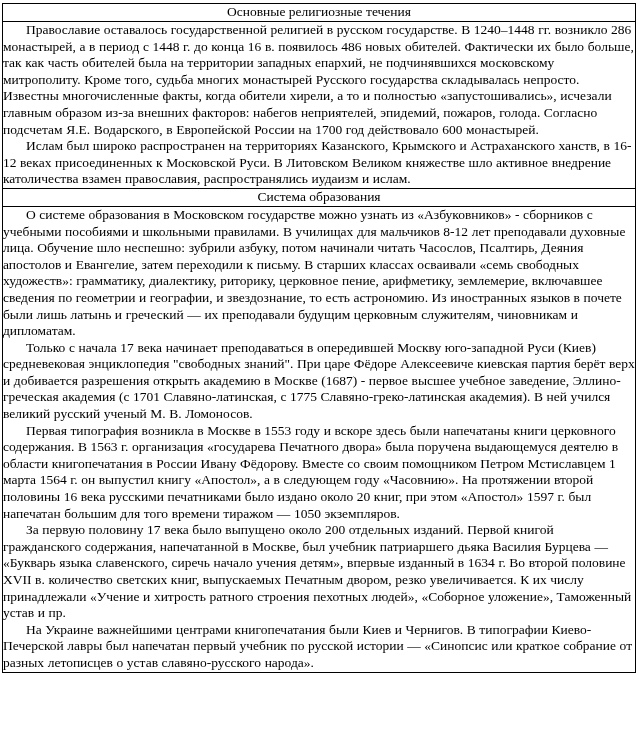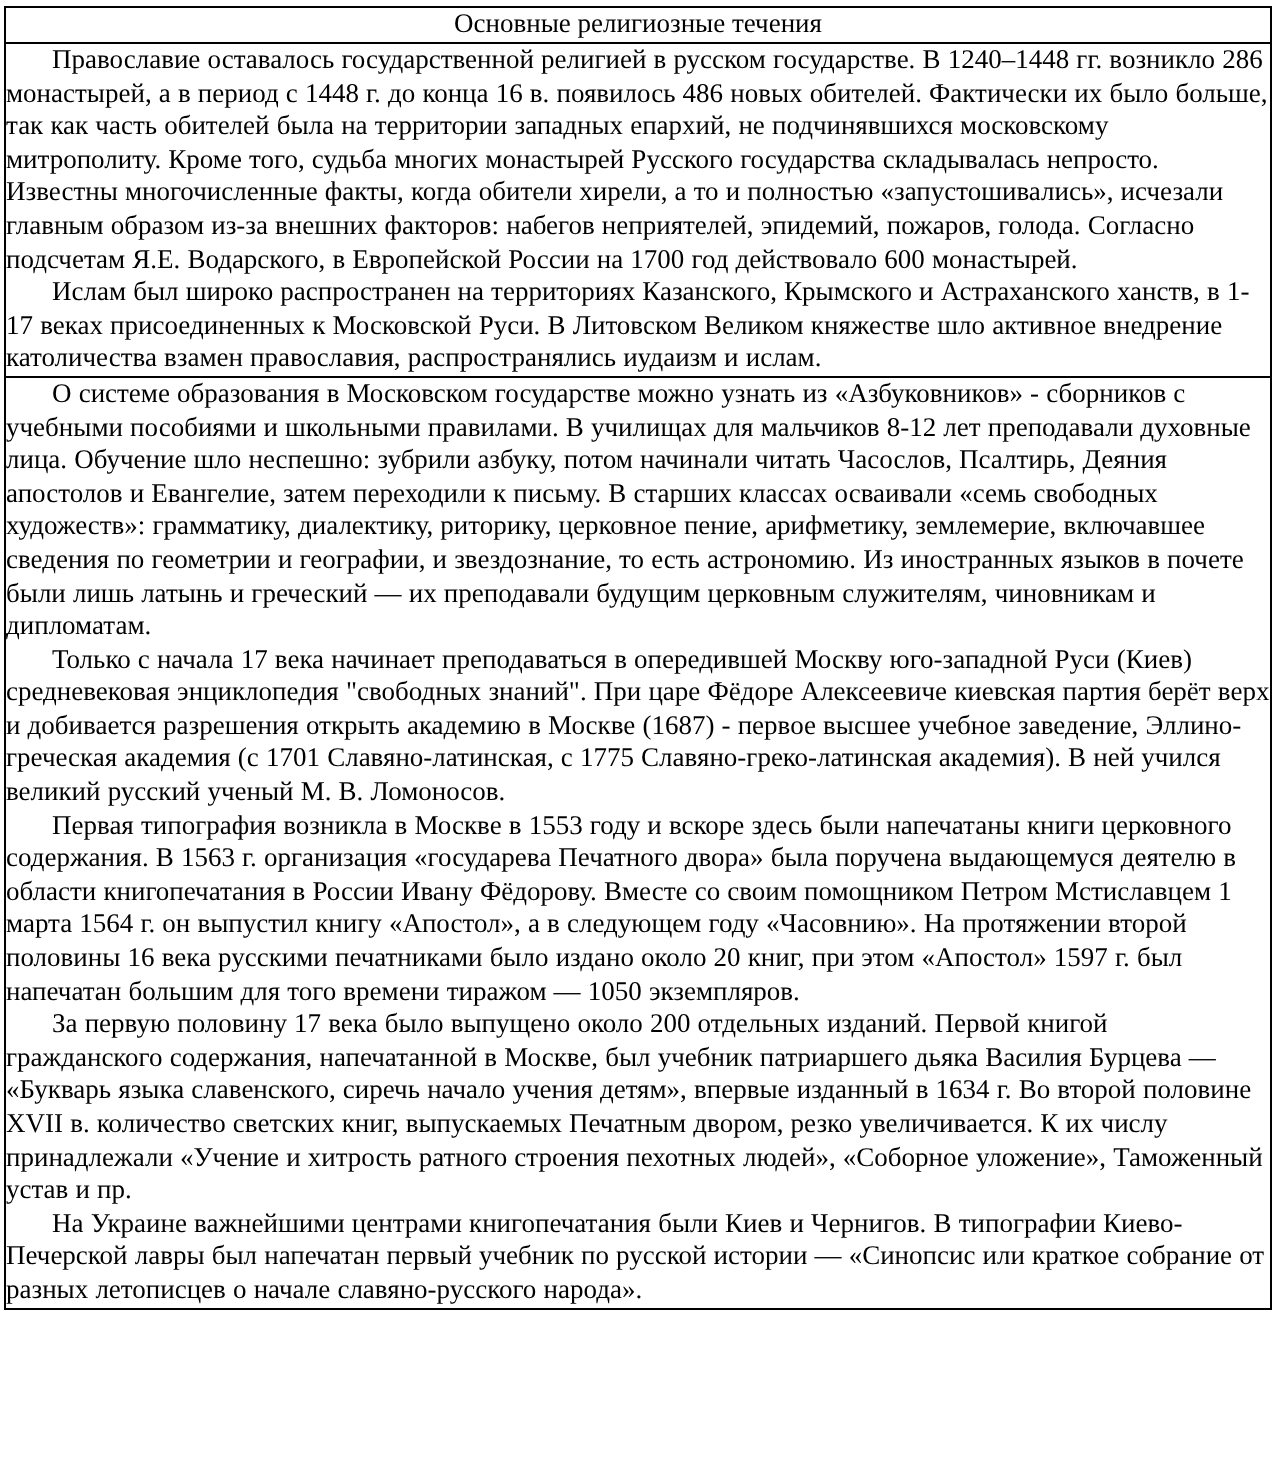--- a/index.html
+++ b/index.html
@@ -53,27 +53,30 @@
 
 <div class="page">
   <table class="doc">
     <tbody>
       <tr>
         <td class="hdr">Основные религиозные течения</td>
       </tr>
       <tr>
         <td class="bdy">
           <p>Православие оставалось государственной религией в русском государстве. В 1240–1448 гг. возникло 286 монастырей, а в период с 1448 г. до конца 16 в. появилось 486 новых обителей. Фактически их было больше, так как часть обителей была на территории западных епархий, не подчинявшихся московскому митрополиту. Кроме того, судьба многих монастырей Русского государства складывалась непросто. Известны многочисленные факты, когда обители хирели, а то и полностью «запустошивались», исчезали главным образом из-за внешних факторов: набегов неприятелей, эпидемий, пожаров, голода. Согласно подсчетам Я.Е. Водарского, в Европейской России на 1700 год действовало 600 монастырей.</p>
-          <p>Ислам был широко распространен на территориях Казанского, Крымского и Астраханского ханств, в 1-17 веках присоединенных к Московской Руси. В Литовском Великом княжестве шло активное внедрение католичества взамен православия, распространялись иудаизм и ислам.</p>
+          <p>Ислам был широко распространен на территориях Казанского, Крымского и Астраханского ханств, в 16-12 веках присоединенных к Московской Руси. В Литовском Великом княжестве шло активное внедрение католичества взамен православия, распространялись иудаизм и ислам.</p>
         </td>
+      </tr>
+      <tr>
+        <td class="hdr">Система образования</td>
       </tr>
       <tr>
         <td class="bdy">
           <p>О системе образования в Московском государстве можно узнать из «Азбуковников» - сборников с учебными пособиями и школьными правилами. В училищах для мальчиков 8-12 лет преподавали духовные лица. Обучение шло неспешно: зубрили азбуку, потом начинали читать Часослов, Псалтирь, Деяния апостолов и Евангелие, затем переходили к письму. В старших классах осваивали «семь свободных художеств»: грамматику, диалектику, риторику, церковное пение, арифметику, землемерие, включавшее сведения по геометрии и географии, и звездознание, то есть астрономию. Из иностранных языков в почете были лишь латынь и греческий — их преподавали будущим церковным служителям, чиновникам и дипломатам.</p>
           <p>Только с начала 17 века начинает преподаваться в опередившей Москву юго-западной Руси (Киев) средневековая энциклопедия "свободных знаний". При царе Фёдоре Алексеевиче киевская партия берёт верх и добивается разрешения открыть академию в Москве (1687) - первое высшее учебное заведение, Эллино-греческая академия (с 1701 Славяно-латинская, с 1775 Славяно-греко-латинская академия). В ней учился великий русский ученый М. В. Ломоносов.</p>
           <p>Первая типография возникла в Москве в 1553 году и вскоре здесь были напечатаны книги церковного содержания. В 1563 г. организация «государева Печатного двора» была поручена выдающемуся деятелю в области книгопечатания в России Ивану Фёдорову. Вместе со своим помощником Петром Мстиславцем 1 марта 1564 г. он выпустил книгу «Апостол», а в следующем году «Часовнию». На протяжении второй половины 16 века русскими печатниками было издано около 20 книг, при этом «Апостол» 1597 г. был напечатан большим для того времени тиражом — 1050 экземпляров.</p>
           <p>За первую половину 17 века было выпущено около 200 отдельных изданий. Первой книгой гражданского содержания, напечатанной в Москве, был учебник патриаршего дьяка Василия Бурцева — «Букварь языка славенского, сиречь начало учения детям», впервые изданный в 1634 г. Во второй половине XVII в. количество светских книг, выпускаемых Печатным двором, резко увеличивается. К их числу принадлежали «Учение и хитрость ратного строения пехотных людей», «Соборное уложение», Таможенный устав и пр.</p>
-          <p>На Украине важнейшими центрами книгопечатания были Киев и Чернигов. В типографии Киево-Печерской лавры был напечатан первый учебник по русской истории — «Синопсис или краткое собрание от разных летописцев о начале славяно-русского народа».</p>
+          <p>На Украине важнейшими центрами книгопечатания были Киев и Чернигов. В типографии Киево-Печерской лавры был напечатан первый учебник по русской истории — «Синопсис или краткое собрание от разных летописцев о устав славяно-русского народа».</p>
         </td>
       </tr>
     </tbody>
   </table>
 </div>
 
 </body></html>

